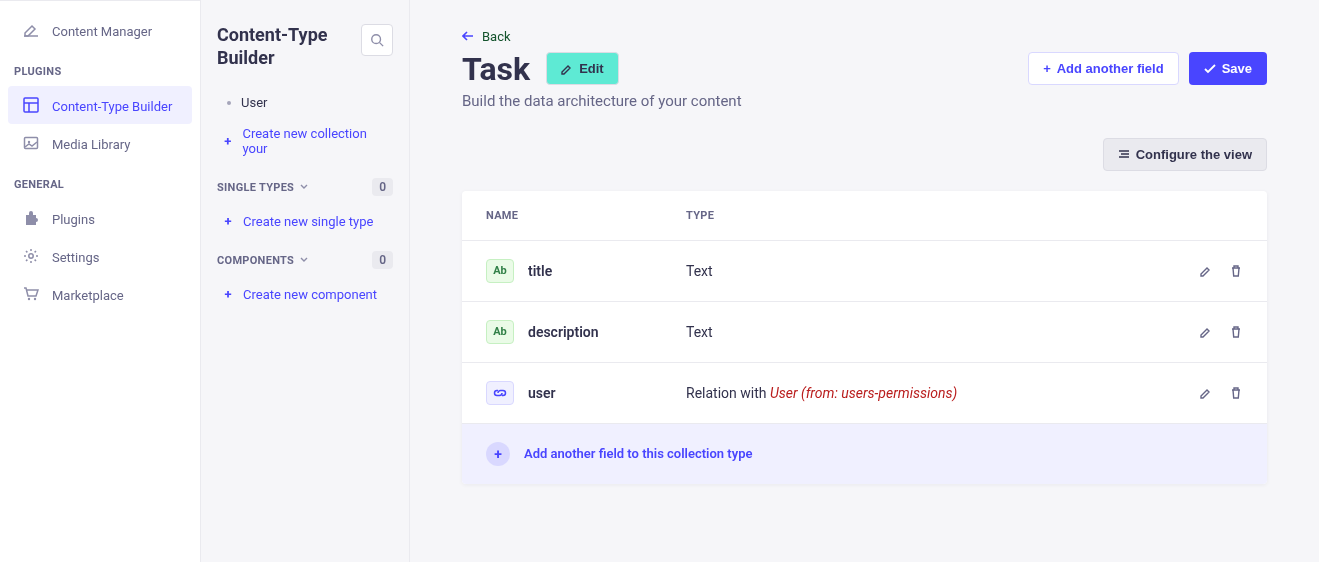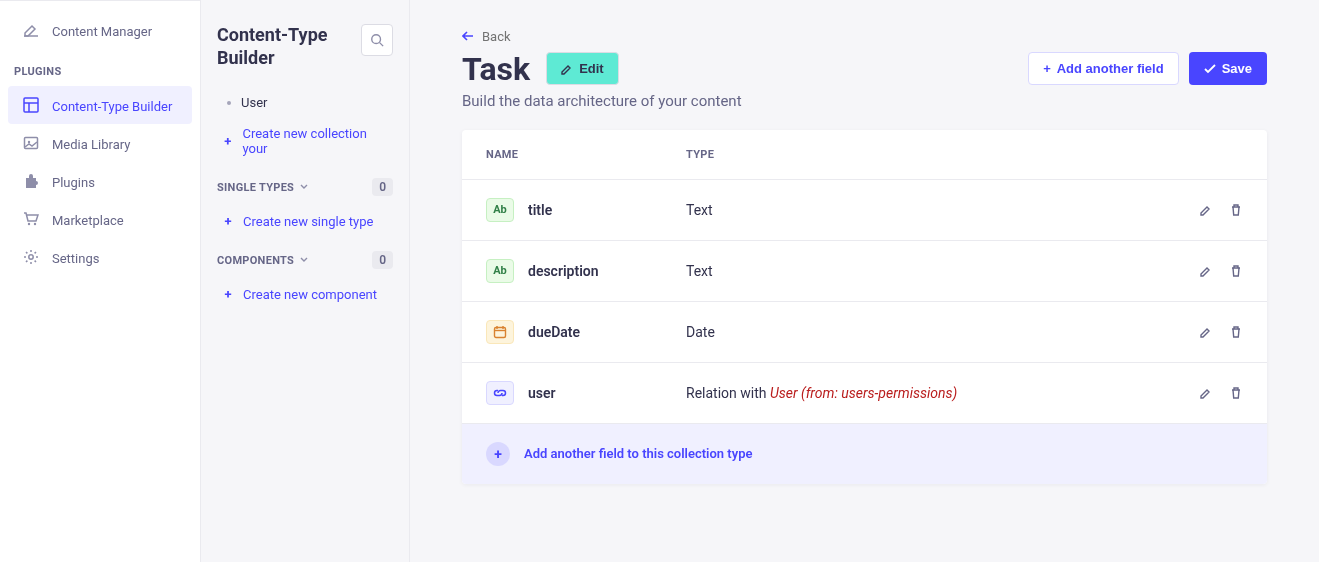--- a/index.html
+++ b/index.html
@@ -152,21 +152,21 @@
     
     .content {
       flex: 1;
       padding: 28px 52px;
       overflow: auto;
     }
     .back-link {
       display: inline-flex;
       align-items: center;
       gap: 8px;
-      color: #737373;
+      color: #14532d;
       font-size: 13px;
       cursor: pointer;
       margin-bottom: 6px;
     }
     .header-row {
       display: flex;
       justify-content: space-between;
       align-items: center;
     }
     .title-row { display: flex; align-items: center; gap: 16px; }
@@ -283,47 +283,48 @@
         <svg width="16" height="16" viewBox="0 0 16 16">
             <rect x="1.5" y="2.5" width="13" height="11" rx="1" fill="none" stroke="#8e8ea9" stroke-width="1.5"></rect>
             <circle cx="6" cy="7" r="1.2" fill="#8e8ea9"></circle>
             <path d="M2 12l4-3 3 2 5-4" fill="none" stroke="#8e8ea9" stroke-width="1.5"></path>
           </svg>
       </span>
       <span class="nav-label">Media Library</span>
     </div>
   </div>
 
+  <div class="nav-section-label">GENERAL</div>
   <div class="nav-section">
     <div class="nav-item">
       <span class="nav-icon">
         <svg width="16" height="16" viewBox="0 0 16 16">
             <path d="M3 5h3V3a2 2 0 014 0v2h3v3a2 2 0 010 4v3H3V5z" fill="#8e8ea9"></path>
           </svg>
       </span>
       <span class="nav-label">Plugins</span>
+    </div>
+    <div class="nav-item">
+      <span class="nav-icon">
+        <svg width="16" height="16" viewBox="0 0 16 16">
+            <circle cx="8" cy="8" r="2.2" fill="none" stroke="#8e8ea9" stroke-width="1.5"></circle>
+            <path d="M8 1v2M8 13v2M1 8h2M13 8h2M3 3l1.4 1.4M11.6 11.6L13 13M13 3l-1.4 1.4M4.4 11.6L3 13" stroke="#8e8ea9" stroke-width="1.5"></path>
+          </svg>
+      </span>
+      <span class="nav-label">Settings</span>
     </div>
     <div class="nav-item">
       <span class="nav-icon">
         <svg width="16" height="16" viewBox="0 0 16 16">
             <path d="M1 2h2l2 8h8l2-6H4" fill="none" stroke="#8e8ea9" stroke-width="1.5"></path>
             <circle cx="6" cy="13" r="1.2" fill="#8e8ea9"></circle>
             <circle cx="12" cy="13" r="1.2" fill="#8e8ea9"></circle>
           </svg>
       </span>
       <span class="nav-label">Marketplace</span>
-    </div>
-    <div class="nav-item">
-      <span class="nav-icon">
-        <svg width="16" height="16" viewBox="0 0 16 16">
-            <circle cx="8" cy="8" r="2.2" fill="none" stroke="#8e8ea9" stroke-width="1.5"></circle>
-            <path d="M8 1v2M8 13v2M1 8h2M13 8h2M3 3l1.4 1.4M11.6 11.6L13 13M13 3l-1.4 1.4M4.4 11.6L3 13" stroke="#8e8ea9" stroke-width="1.5"></path>
-          </svg>
-      </span>
-      <span class="nav-label">Settings</span>
     </div>
   </div>
 </nav>
 
 <aside class="sub-nav">
   <div class="sub-header">
     <div class="sub-title">Content-Type Builder</div>
     <div class="search-btn">
       <span>
         <svg width="14" height="14" viewBox="0 0 16 16">
@@ -411,20 +412,32 @@
             <svg width="12" height="10" viewBox="0 0 12 10">
               <path d="M1 5l3 3 7-7" fill="none" stroke="#fff" stroke-width="1.8"></path>
             </svg>
           </span>
         <span>Save</span>
       </button>
     </div>
   </div>
   <div class="subtitle">Build the data architecture of your content</div>
 
+  <div class="toolbar-row">
+    <button class="btn btn-secondary">
+      <span>
+          <svg width="12" height="10" viewBox="0 0 12 10">
+            <line x1="1" y1="2" x2="11" y2="2" stroke="#32324d" stroke-width="1.5"></line>
+            <line x1="3" y1="5" x2="11" y2="5" stroke="#32324d" stroke-width="1.5"></line>
+            <line x1="1" y1="8" x2="11" y2="8" stroke="#32324d" stroke-width="1.5"></line>
+          </svg>
+        </span>
+      <span>Configure the view</span>
+    </button>
+  </div>
 
   <div class="card">
     <div class="table-header">
       <div class="th">NAME</div>
       <div class="th">TYPE</div>
       <div></div>
     </div>
     <div id="rows-mount">
         <div class="table-row">
           <div class="name-cell">
@@ -459,46 +472,20 @@
             </span>
             <span class="row-action">
               <svg width="14" height="14" viewBox="0 0 14 14">
                 <path d="M3 4h8M5 4V2h4v2M4 4l.7 8h4.6L10 4" fill="none" stroke="#666687" stroke-width="1.4"></path>
               </svg>
             </span>
           </div>
         </div>
         <div class="table-row">
           <div class="name-cell">
-            <div class="type-icon ic-date">
-              <svg width="14" height="14" viewBox="0 0 14 14">
-                <rect x="1.5" y="2.5" width="11" height="10" rx="1.5" fill="none" stroke="#d9822f" stroke-width="1.4"></rect>
-                <line x1="1.5" y1="5.5" x2="12.5" y2="5.5" stroke="#d9822f" stroke-width="1.4"></line>
-                <line x1="4" y1="1" x2="4" y2="4" stroke="#d9822f" stroke-width="1.4"></line>
-                <line x1="10" y1="1" x2="10" y2="4" stroke="#d9822f" stroke-width="1.4"></line>
-              </svg>
-            </div>
-            <div class="field-name">dueDate</div>
-          </div>
-          <div class="type-cell">Date</div>
-          <div class="actions-cell">
-            <span class="row-action">
-              <svg width="14" height="14" viewBox="0 0 14 14">
-                <path d="M2 10l6-6 2 2-6 6H2v-2z" fill="none" stroke="#666687" stroke-width="1.4"></path>
-              </svg>
-            </span>
-            <span class="row-action">
-              <svg width="14" height="14" viewBox="0 0 14 14">
-                <path d="M3 4h8M5 4V2h4v2M4 4l.7 8h4.6L10 4" fill="none" stroke="#666687" stroke-width="1.4"></path>
-              </svg>
-            </span>
-          </div>
-        </div>
-        <div class="table-row">
-          <div class="name-cell">
             <div class="type-icon ic-rel">
               <svg width="14" height="14" viewBox="0 0 14 14">
                 <path d="M5 7a2.5 2.5 0 012.5-2.5H10a2.5 2.5 0 010 5H9" fill="none" stroke="#4945ff" stroke-width="1.5"></path>
                 <path d="M9 7A2.5 2.5 0 016.5 9.5H4a2.5 2.5 0 010-5h1" fill="none" stroke="#4945ff" stroke-width="1.5"></path>
               </svg>
             </div>
             <div class="field-name">user</div>
           </div>
           <div class="type-cell">Relation with <em>User (from: users-permissions)</em></div>
           <div class="actions-cell">

